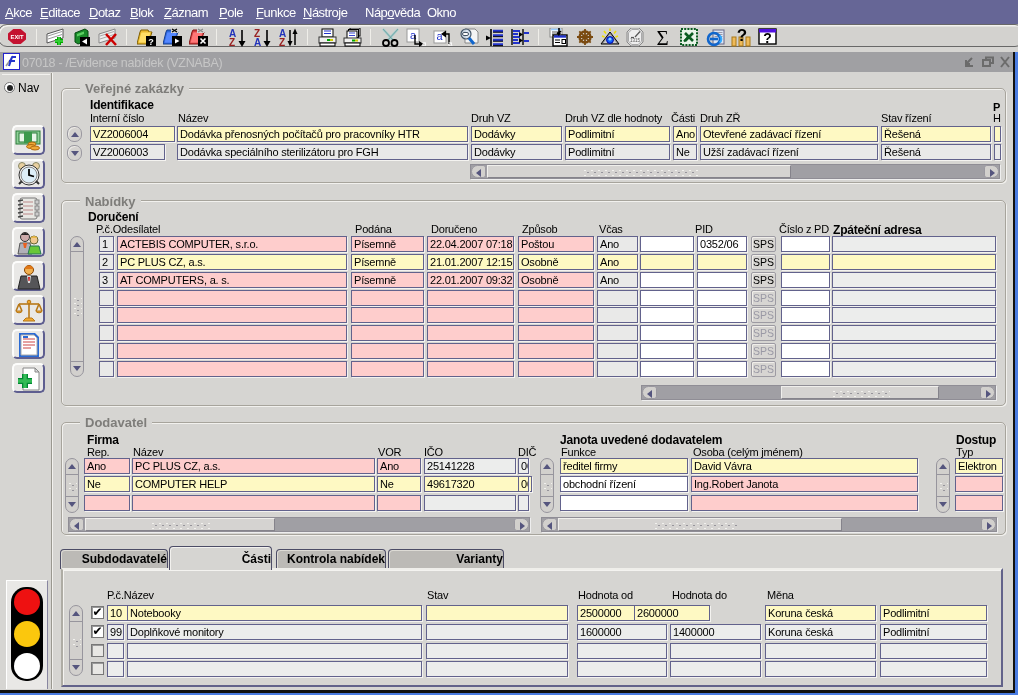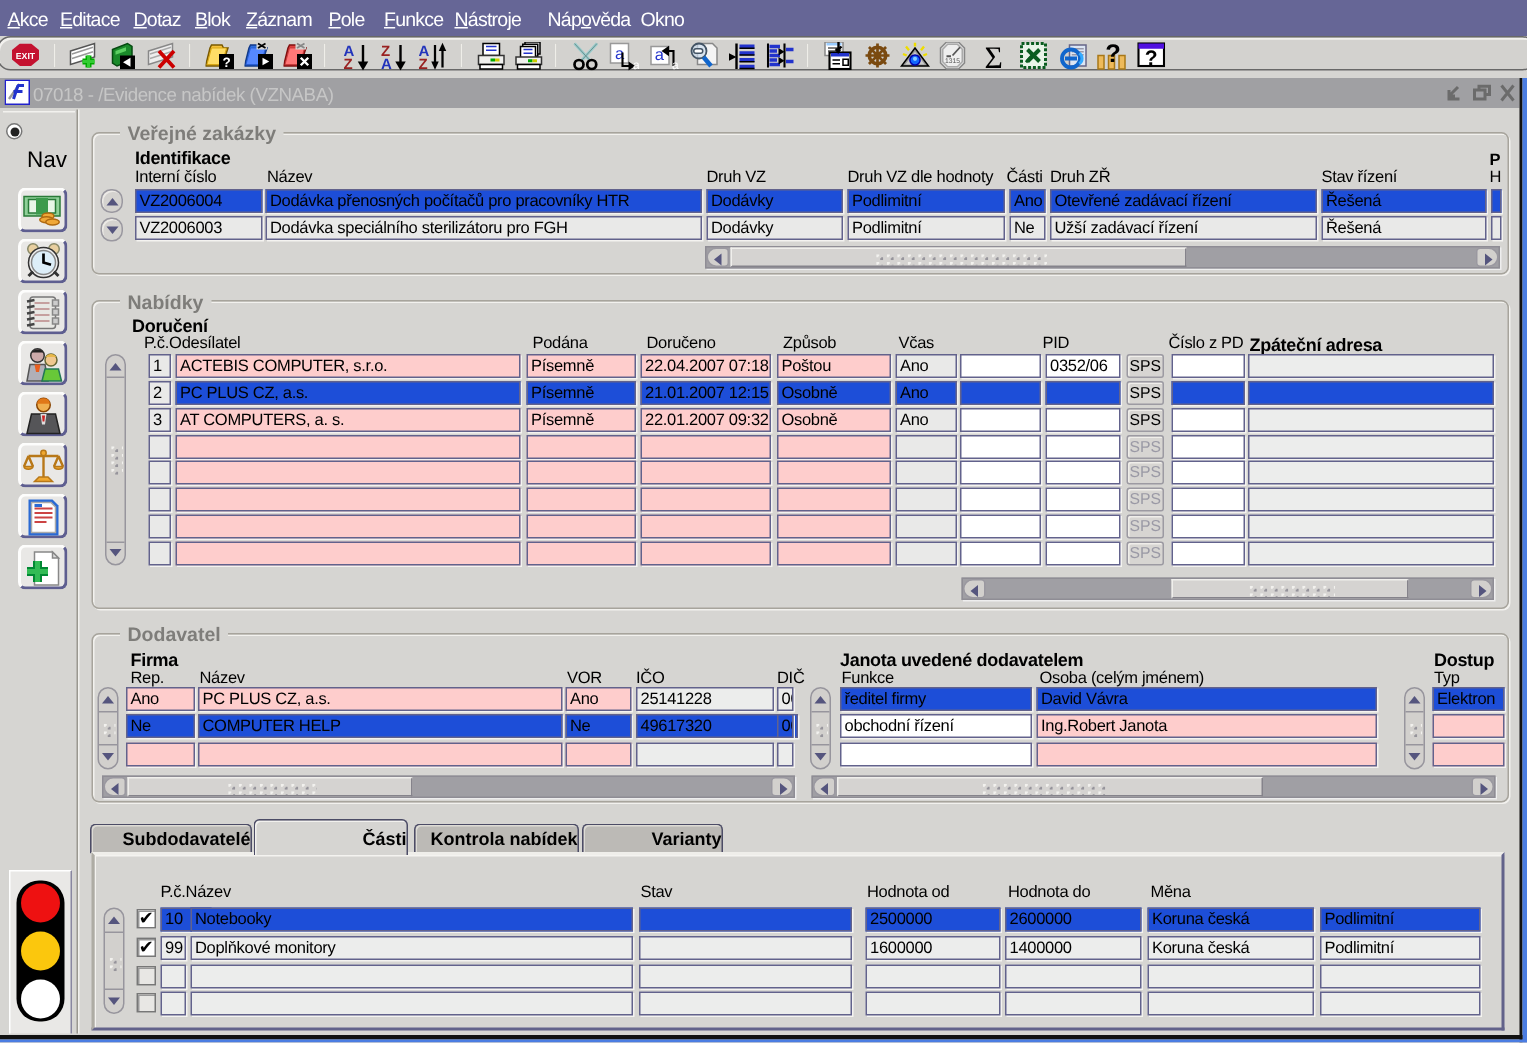--- a/index.html
+++ b/index.html
@@ -1,18 +1,18 @@
 <!DOCTYPE html>
 <html><head><meta charset="utf-8"><title>07018</title><style>
 *{margin:0;padding:0;box-sizing:border-box}
 html,body{width:1018px;height:695px}
 body{position:relative;background:#d6d5d2;font-family:"Liberation Sans",sans-serif;overflow:hidden}
 .a{position:absolute}
 .f{position:absolute;height:16px;border:1px solid #62628c;box-shadow:1px 1px 0 #f4f3f0;font-size:11px;letter-spacing:-0.2px;line-height:13px;padding:1px 0 0 2px;white-space:nowrap;overflow:hidden;color:#000}
-.pk{background:#fecdcc}.bl{background:#1d4ed8}.gy{background:#e9e9e8}.wh{background:#fff}.lg{background:#ecedec}
+.pk{background:#fecdcc}.bl{background:#fef9c3}.gy{background:#e9e9e8}.wh{background:#fff}.lg{background:#ecedec}
 .hd{position:absolute;font-size:11px;letter-spacing:-0.2px;color:#000;white-space:nowrap}
 .b{font-weight:bold}
 .gb{position:absolute;border:1px solid #a7a49c;box-shadow:inset 1px 1px 0 #f2f1ee, 1px 1px 0 #f2f1ee;border-radius:5px}
 .leg{position:absolute;font-size:13px;font-weight:bold;color:#7e7d7a;background:#d6d5d2;padding:0 5px;white-space:nowrap}
 .hsb{position:absolute;height:15px;background:#a09fa4;border:1px solid #8f8d95;box-shadow:1px 1px 0 #eee}
 .thumb{position:absolute;top:0;bottom:0;background:#d5d3d1;border:1px solid #f0efec;border-right-color:#85838b;border-bottom-color:#85838b}
 .sbtn{position:absolute;width:15px;top:0;height:13px;background:#d2d0cd;border:1px solid #9a98a0;border-radius:3px}
 .sbl{border-radius:7px 3px 3px 7px}.sbr{border-radius:3px 7px 7px 3px}
 .tri{position:absolute;width:0;height:0}
 .vsb{position:absolute;width:14px;background:#d2d0cd;border:1px solid #97959d;border-radius:7px}
@@ -251,21 +251,21 @@
 <div class="a" style="left:1013px;top:52px;width:2px;height:643px;background:#111"></div>
 <div class="a" style="left:1015px;top:52px;width:3px;height:643px;background:#4b7de2"></div>
 <div class="a" style="left:0;top:690px;width:1015px;height:3px;background:#111"></div>
 <div class="a" style="left:0;top:693px;width:1018px;height:2px;background:#4b7de2"></div>
 
 <div class="a" style="left:51px;top:73px;width:1px;height:616px;background:#9a9890"></div>
 <div class="a" style="left:52px;top:73px;width:1px;height:616px;background:#f2f1ee"></div>
 <div class="a" style="left:2px;top:74px;width:48px;height:614px;border-top:1px solid #f2f1ee"></div>
 <div class="a" style="left:4px;top:82px;width:11px;height:11px;border-radius:50%;background:#fff;border:1px solid #777"></div>
 <div class="a" style="left:7px;top:85px;width:6px;height:6px;border-radius:50%;background:#222"></div>
-<div class="a" style="left:18px;top:98px;font-size:15px">Nav</div>
+<div class="a" style="left:18px;top:81px;font-size:12px">Nav</div>
 <div class="nb" style="top:125px"><svg width="28" height="24" viewBox="0 0 28 24">
       <rect x="1" y="3" width="24" height="13" fill="#8fd098" stroke="#2a7a38"></rect>
       <rect x="4" y="5" width="18" height="9" fill="#e8f6e8" stroke="#2a7a38"></rect>
       <rect x="9" y="4" width="8" height="11" fill="#3c9a4c"></rect>
       <g stroke="#b06a10" fill="#f0a838">
         <ellipse cx="17" cy="16" rx="4" ry="2"></ellipse>
         <ellipse cx="16" cy="18.5" rx="4.5" ry="2"></ellipse>
         <ellipse cx="20" cy="20" rx="4.5" ry="2"></ellipse>
       </g>
     </svg></div>
@@ -352,21 +352,21 @@
     <i class="tri" style="left:3px;top:5px;border-left:4px solid transparent;border-right:4px solid transparent;border-top:5px solid #55557e"></i>
   </div>
 <div class="f bl" style="left:90px;top:126px;width:85px">VZ2006004</div>
 <div class="f bl" style="left:177px;top:126px;width:291px">Dodávka přenosných počítačů pro pracovníky HTR</div>
 <div class="f bl" style="left:471px;top:126px;width:91px">Dodávky</div>
 <div class="f bl" style="left:565px;top:126px;width:105px">Podlimitní</div>
 <div class="f bl" style="left:673px;top:126px;width:24px">Ano</div>
 <div class="f bl" style="left:700px;top:126px;width:178px">Otevřené zadávací řízení</div>
 <div class="f bl" style="left:881px;top:126px;width:110px">Řešená</div>
 <div class="f bl" style="left:994px;top:126px;width:7px"></div>
-<div class="f gy" style="left:90px;top:144px;width:85px">VZ2006003</div>
+<div class="f gy" style="left:90px;top:144px;width:75px">VZ2006003</div>
 <div class="f gy" style="left:177px;top:144px;width:291px">Dodávka speciálního sterilizátoru pro FGH</div>
 <div class="f gy" style="left:471px;top:144px;width:91px">Dodávky</div>
 <div class="f gy" style="left:565px;top:144px;width:105px">Podlimitní</div>
 <div class="f gy" style="left:673px;top:144px;width:24px">Ne</div>
 <div class="f gy" style="left:700px;top:144px;width:178px">Užší zadávací řízení</div>
 <div class="f gy" style="left:881px;top:144px;width:110px">Řešená</div>
 <div class="f gy" style="left:994px;top:144px;width:7px"></div>
 <div class="hsb" style="left:470px;top:164px;width:530px">
 <div class="thumb" style="left:16px;width:304px">
       <div class="dots" style="left:95px;top:3px;width:115px;height:8px"></div>
@@ -573,41 +573,41 @@
 <div class="dots" style="left:2px;top:23px;width:9px;height:10px"></div>
 <div class="a" style="left:0;bottom:15px;width:12px;height:1px;background:#97959d"></div>
 <div class="tri" style="left:2px;bottom:5px;border-left:4px solid transparent;border-right:4px solid transparent;border-top:5px solid #55557e"></div>
 </div>
 <div class="f bl" style="left:955px;top:458px;width:48px">Elektron</div>
 <div class="f pk" style="left:955px;top:476px;width:48px"></div>
 <div class="f pk" style="left:955px;top:495px;width:48px"></div>
 
 <div class="tab" style="left:60px;width:108px">Subdodavatelé</div>
 <div class="tab" style="left:276px;width:110px">Kontrola nabídek</div>
-<div class="tab" style="left:388px;width:94px">Varianty</div>
+<div class="tab" style="left:388px;width:116px">Varianty</div>
 <div class="a" style="left:61px;top:568px;width:942px;height:119px;background:#d6d5d2;border:2px solid #62628a;border-top-color:#efeeea;border-left-color:#aeaca4;box-shadow:inset 1px 1px 0 #f4f3f0"></div>
 <div class="tab atab" style="left:169px;width:103px">Části</div>
 <div class="hd" style="left:107px;top:589px">P.č.Název</div>
 <div class="hd" style="left:427px;top:589px">Stav</div>
 <div class="hd" style="left:578px;top:589px">Hodnota od</div>
 <div class="hd" style="left:672px;top:589px">Hodnota do</div>
 <div class="hd" style="left:767px;top:589px">Měna</div>
 <div class="vsb" style="left:69px;top:605px;height:71px">
 <div class="tri" style="left:2px;top:5px;border-left:4px solid transparent;border-right:4px solid transparent;border-bottom:5px solid #55557e"></div>
 <div class="a" style="left:0;top:15px;width:12px;height:1px;background:#97959d"></div>
 <div class="dots" style="left:2px;top:32px;width:9px;height:10px"></div>
 <div class="a" style="left:0;bottom:15px;width:12px;height:1px;background:#97959d"></div>
 <div class="tri" style="left:2px;bottom:5px;border-left:4px solid transparent;border-right:4px solid transparent;border-top:5px solid #55557e"></div>
 </div>
 <div class="cb" style="left:91px;top:606px">✔</div>
 <div class="f bl" style="left:107px;top:605px;width:34px">10</div>
 <div class="f bl" style="left:127px;top:605px;width:295px">Notebooky</div>
 <div class="f bl" style="left:426px;top:605px;width:142px"></div>
 <div class="f bl" style="left:577px;top:605px;width:90px">2500000</div>
-<div class="f bl" style="left:670px;top:605px;width:91px">2600000</div>
+<div class="f bl" style="left:634px;top:605px;width:76px">2600000</div>
 <div class="f bl" style="left:765px;top:605px;width:111px">Koruna česká</div>
 <div class="f bl" style="left:880px;top:605px;width:107px">Podlimitní</div>
 <div class="cb" style="left:91px;top:625px">✔</div>
 <div class="f lg" style="left:107px;top:624px;width:17px">99</div>
 <div class="f lg" style="left:127px;top:624px;width:295px">Doplňkové monitory</div>
 <div class="f lg" style="left:426px;top:624px;width:142px"></div>
 <div class="f lg" style="left:577px;top:624px;width:90px">1600000</div>
 <div class="f lg" style="left:670px;top:624px;width:91px">1400000</div>
 <div class="f lg" style="left:765px;top:624px;width:111px">Koruna česká</div>
 <div class="f lg" style="left:880px;top:624px;width:107px">Podlimitní</div>

